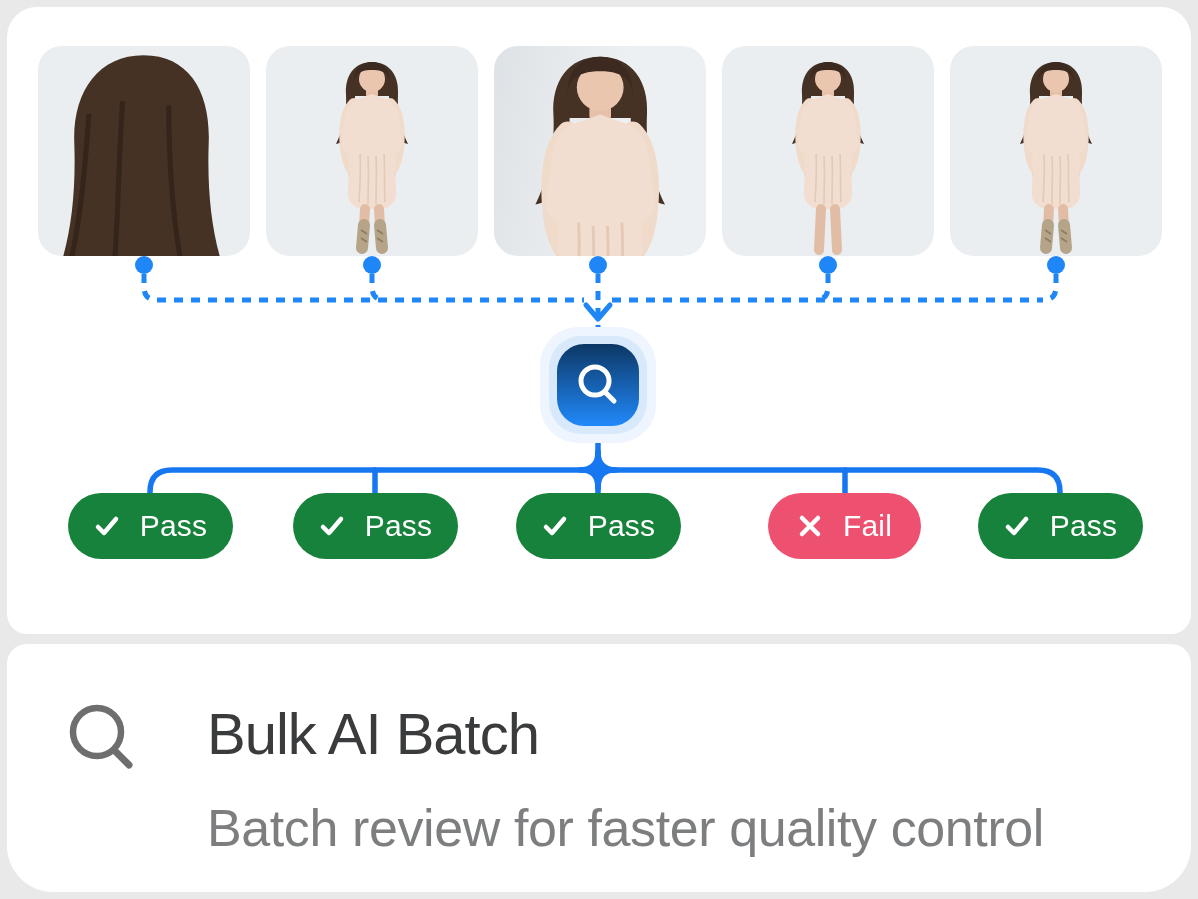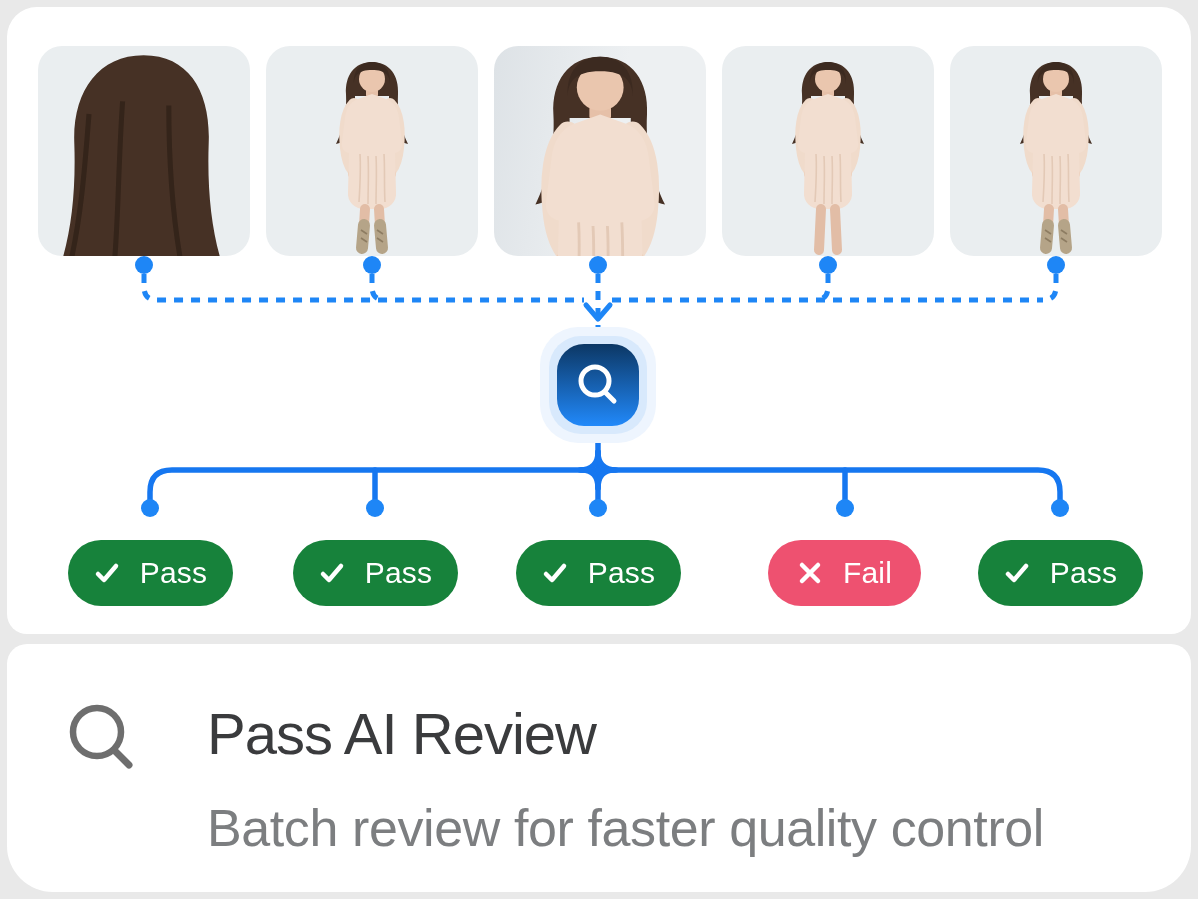--- a/index.html
+++ b/index.html
@@ -62,21 +62,21 @@
     position:absolute; inset:9px; border-radius:32px; background:var(--glow2);
   }
   .ai-core{
     position:absolute; inset:17px; border-radius:27px;
     background:linear-gradient(180deg,var(--core-top) 0%,var(--core-bot) 100%);
     display:flex; align-items:center; justify-content:center;
   }
 
   
   .badge{
-    position:absolute; top:540px; height:66px; border-radius:33px;
+    position:absolute; top:493px; height:66px; border-radius:33px;
     display:flex; align-items:center; justify-content:center; gap:20px;
     color:#ffffff; font-size:30px; font-weight:500; letter-spacing:0.2px;
   }
   .badge.pass{ width:165px; background:var(--green); }
   .badge.fail{ width:153px; background:var(--red);text-align:right; }
   .b1{left:68px;} .b2{left:293px;} .b3{left:516px;} .b4{left:768px;} .b5{left:978px;}
   .badge svg{flex:0 0 auto;}
 
   
   .feature-icon{ position:absolute; left:64px; top:700px; width:72px; height:72px; }
@@ -262,14 +262,14 @@
   <span>Pass</span>
 </div>
 
 <div class="card bottom"></div>
 <div class="feature-icon">
   <svg width="72" height="72" viewBox="0 0 72 72">
     <circle cx="33" cy="32" r="24" stroke="#6e6e6e" stroke-width="6.5" fill="none"></circle>
     <path d="M50 50 L65 65" stroke="#6e6e6e" stroke-width="7" stroke-linecap="round"></path>
   </svg>
 </div>
-<div class="feature-title">Pass AI Review</div>
+<div class="feature-title">Bulk AI Batch</div>
 <div class="feature-subtitle">Batch review for faster quality control</div>
 
 </body></html>

